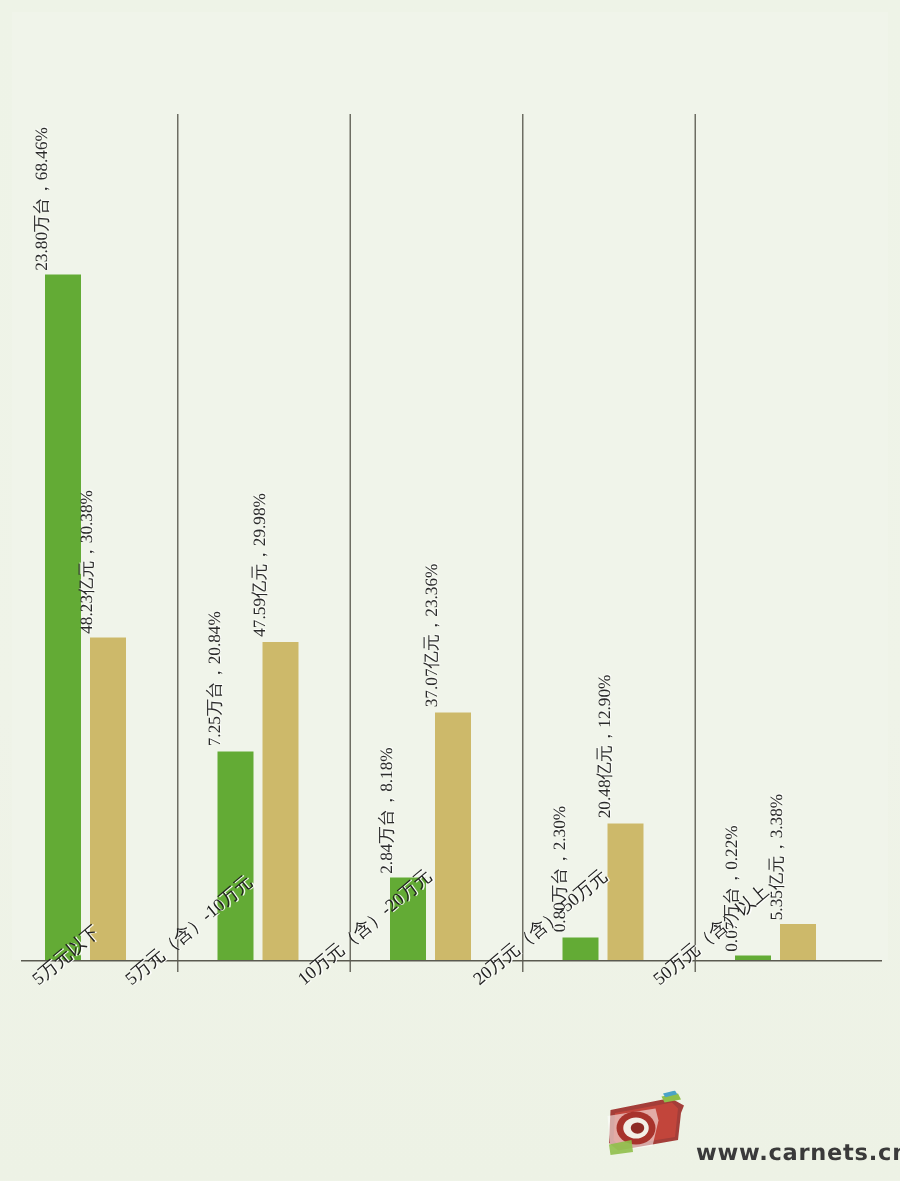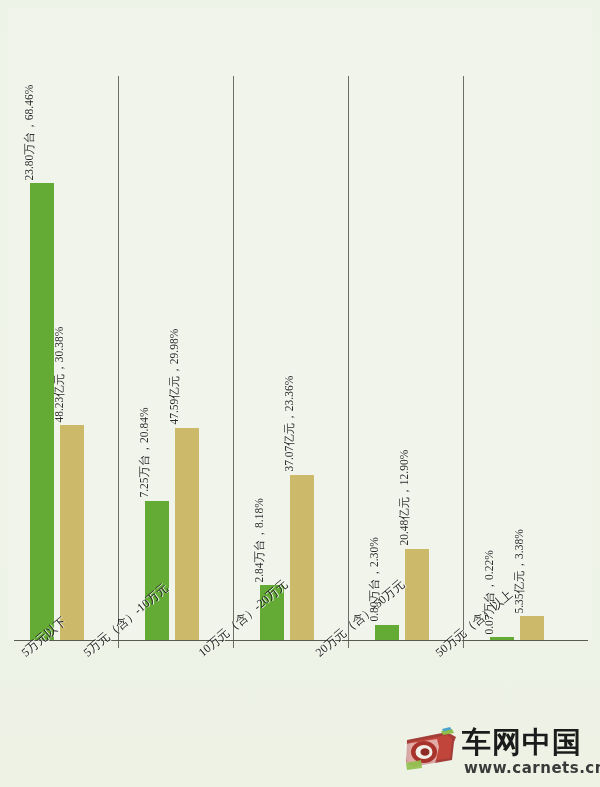--- a/index.html
+++ b/index.html
@@ -182,17 +182,16 @@
       <path d="M6 26 L86 10 L104 20 L100 30 L96 66 L16 80 L4 70 Z" fill="#9d2f2a" opacity="0.92"></path>
       <path d="M12 30 L88 16 L96 24 L92 62 L18 74 L10 66 Z" fill="#c8473c" opacity="0.85"></path>
       <path d="M2 34 L66 24 L70 40 L62 74 L6 82 Z" fill="#ffffff" opacity="0.55"></path>
       <ellipse cx="40" cy="50" rx="26" ry="22" fill="#a8332c"></ellipse>
       <ellipse cx="40" cy="50" rx="17" ry="14" fill="#f2efe6"></ellipse>
       <ellipse cx="42" cy="50" rx="9" ry="7.5" fill="#8e2a24"></ellipse>
       <path d="M74 8 L96 4 L100 12 L78 16 Z" fill="#8fbf4a"></path>
       <path d="M76 4 L92 0 L95 5 L79 9 Z" fill="#4aa3c8"></path>
       <path d="M4 72 L34 66 L36 82 L6 86 Z" fill="#8fbf4a" opacity="0.9"></path>
     </svg>
-    <div class="wm-cn">车网中国</div>
     <div class="wm-url">www.carnets.cn</div>
   </div>
 
 </div>
 
 </body></html>

